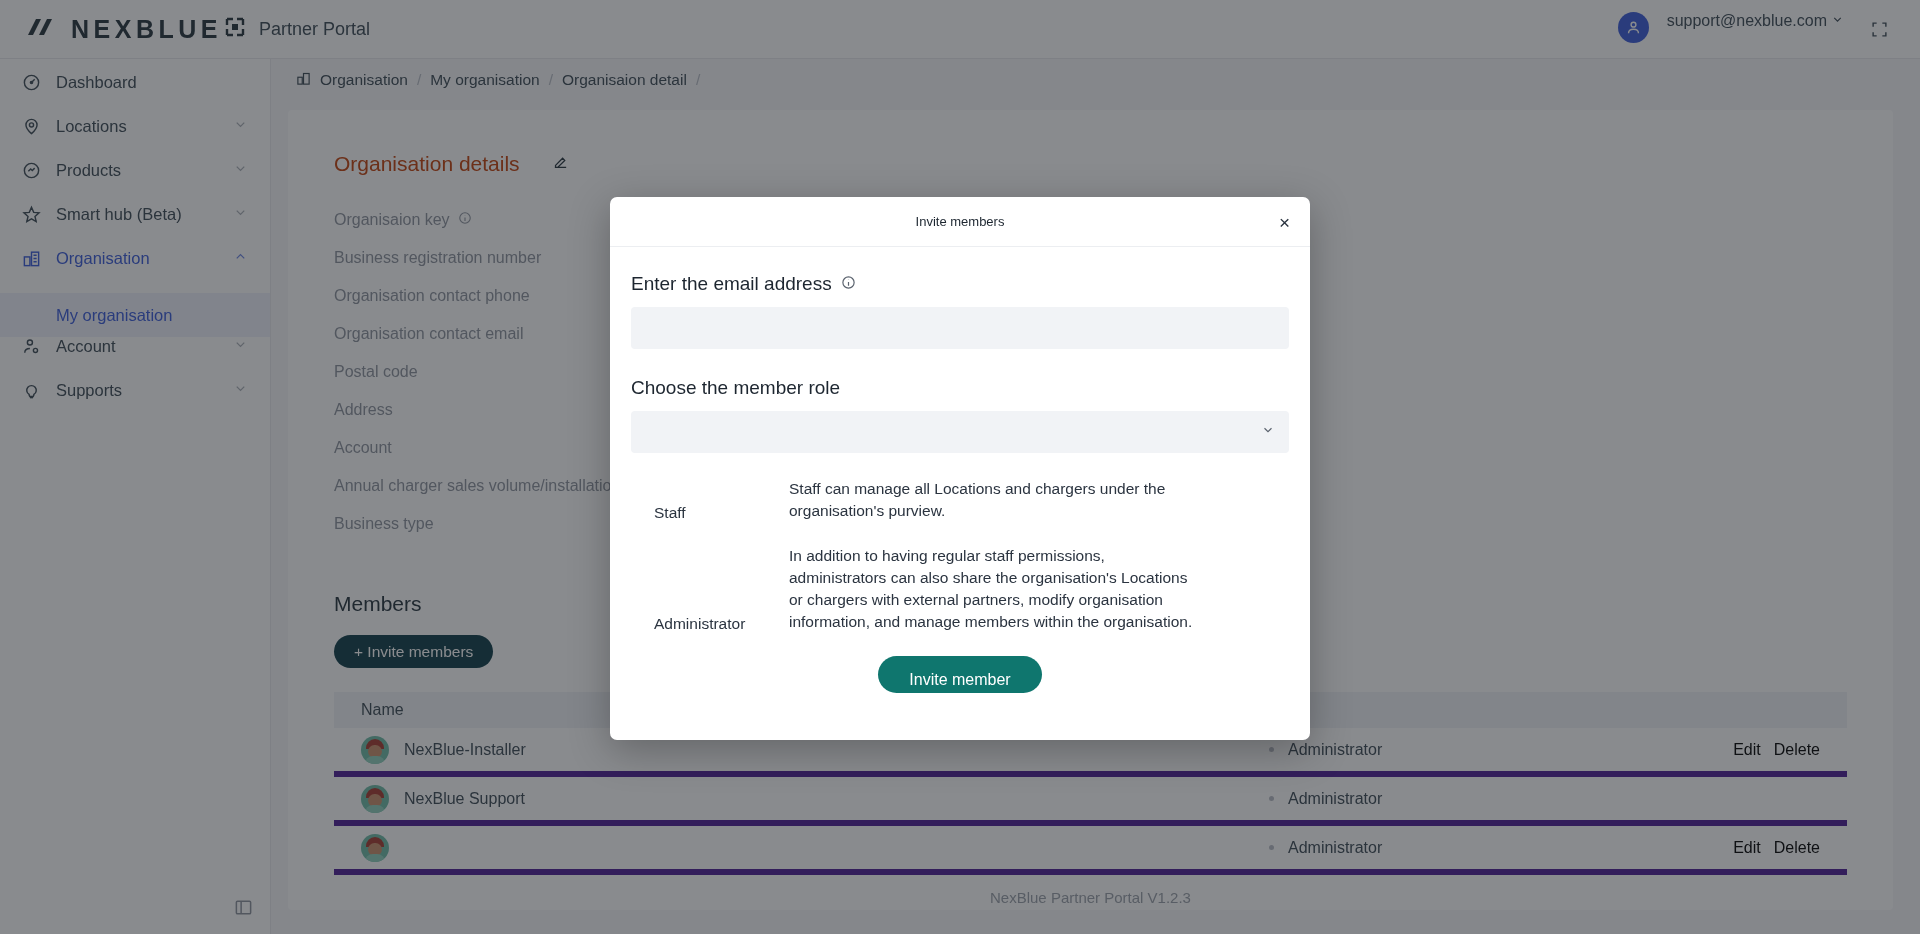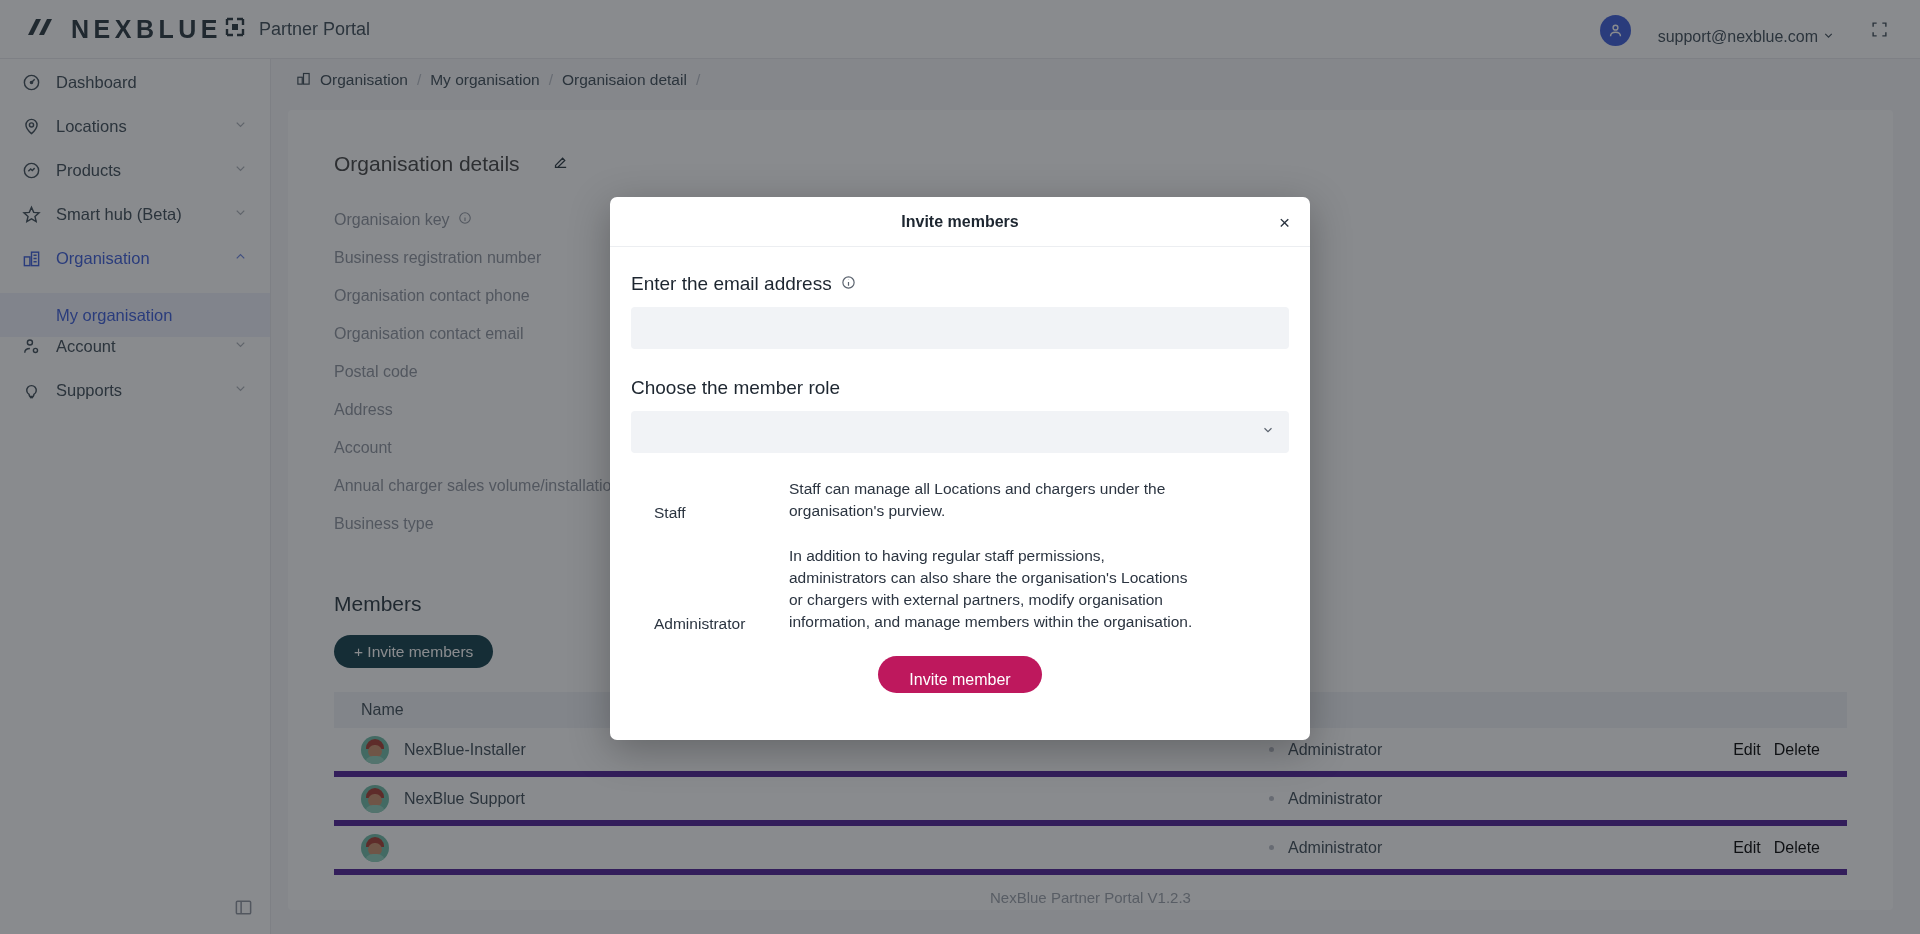--- a/index.html
+++ b/index.html
@@ -17,21 +17,21 @@
     background: #ffffff; border-bottom: 1px solid #e8e8ec;
     display: flex; align-items: center; z-index: 5;
   }
   .brand { display: flex; align-items: center; margin-left: 26px; }
   .logo-mark { display: inline-block; margin-right: 11px; }
   .brand-name {
     font-size: 25px; letter-spacing: 4.5px; font-weight: 700; color: #24323c; text-align: center;
   }
   .brand-sub { font-size: 18px; color: #3c4a55; margin-left: 14px; }
   .topbar-right {
-    margin-left: auto; display: flex; align-items: flex-end; margin-right: 24px; gap: 27px;
+    margin-left: auto; display: flex; align-items: flex-start; margin-right: 24px; gap: 18px;
   }
   .avatar-circle {
     width: 31px; height: 31px; border-radius: 50%; background: #3a5bd9;
     display: flex; align-items: center; justify-content: center;
   }
   .user-email { font-size: 16px; color: #3c4a55; }
   .chev-sm { margin-left: 4px; }
   .fullscreen-btn {
     width: 34px; height: 34px; border-radius: 50%;
     display: flex; align-items: center; justify-content: center;
@@ -67,21 +67,21 @@
   }
   .breadcrumb {
     display: flex; align-items: center; height: 42px;
     padding-left: 25px; font-size: 15.5px; color: #3c4a55; gap: 9px;
   }
   .breadcrumb .sep { color: #b9bdc6; }
   .content-card {
     margin: 9px 27px 0 17px; background: #ffffff; min-height: 800px;
     border-radius: 4px; padding: 42px 46px 0 46px;
   }
-  .sec-title { font-size: 21px; color: #404040; display: flex; align-items: center; gap: 32px; }
+  .sec-title { font-size: 21px; color: #c2410c; display: flex; align-items: center; gap: 32px; }
   .detail-list { margin-top: 25px; }
   .detail-row {
     height: 38px; display: flex; align-items: center;
     font-size: 16px; color: #8d939e;
   }
   .detail-row .info { margin-left: 8px; }
 
   .members-title { font-size: 21px; color: #24323c; margin-top: 49px; }
   .invite-btn {
     margin-top: 19px; display: inline-flex; align-items: center; justify-content: center;
@@ -127,21 +127,21 @@
   }
   .modal {
     position: absolute; left: 610px; top: 197px; width: 700px; height: 543px;
     background: #ffffff; border-radius: 7px; z-index: 21;
     box-shadow: 0 10px 40px rgba(0,0,0,.28);
   }
   .modal-head {
     height: 50px; display: flex; align-items: center; justify-content: center;
     border-bottom: 1px solid #eceef1; position: relative;
   }
-  .modal-title { font-size: 16px; font-weight: 700; color: #1d2630; }
+  .modal-title { font-size: 13px; font-weight: 400; color: #1d2630; }
   .modal-close {
     position: absolute; right: 20px; top: 50%; transform: translateY(-50%);
     font-size: 19px; color: #2b3440; line-height: 1; background: none; border: none;
   }
   .modal-body { padding: 26px 21px 0 21px; }
   .field-label {
     font-size: 19px; color: #1d2630; display: flex; align-items: flex-start; gap: 9px;
   }
   .text-input {
     margin-top: 12px; width: 658px; height: 42px; background: #f1f3f6;
@@ -155,21 +155,21 @@
     font-size: 16px; color: #1d2630;
   }
   .select-box .sel-chev { margin-left: auto; }
   .roles { margin-top: 25px; padding-left: 23px; }
   .role-row { display: flex; margin-bottom: 23px; align-items: flex-end; }
   .role-name { width: 135px; font-size: 15.5px; color: #2b3440; flex: none; }
   .role-desc { width: 406px; font-size: 15.5px; color: #2b3440; line-height: 1.42; }
   .modal-foot { display: flex; justify-content: center; margin-top: 3px; }
   .primary-btn {
     height: 37px; padding: 15px 31px; border-radius: 19px; border: none;
-    background: #be185d; color: #ffffff; font-size: 16px;
+    background: #0f766e; color: #ffffff; font-size: 16px;
     font-family: "Liberation Sans", sans-serif;
   }
 </style>
 </head>
 <body>
 
 <div id="app">
 
   <div class="topbar">
     <div class="brand">

